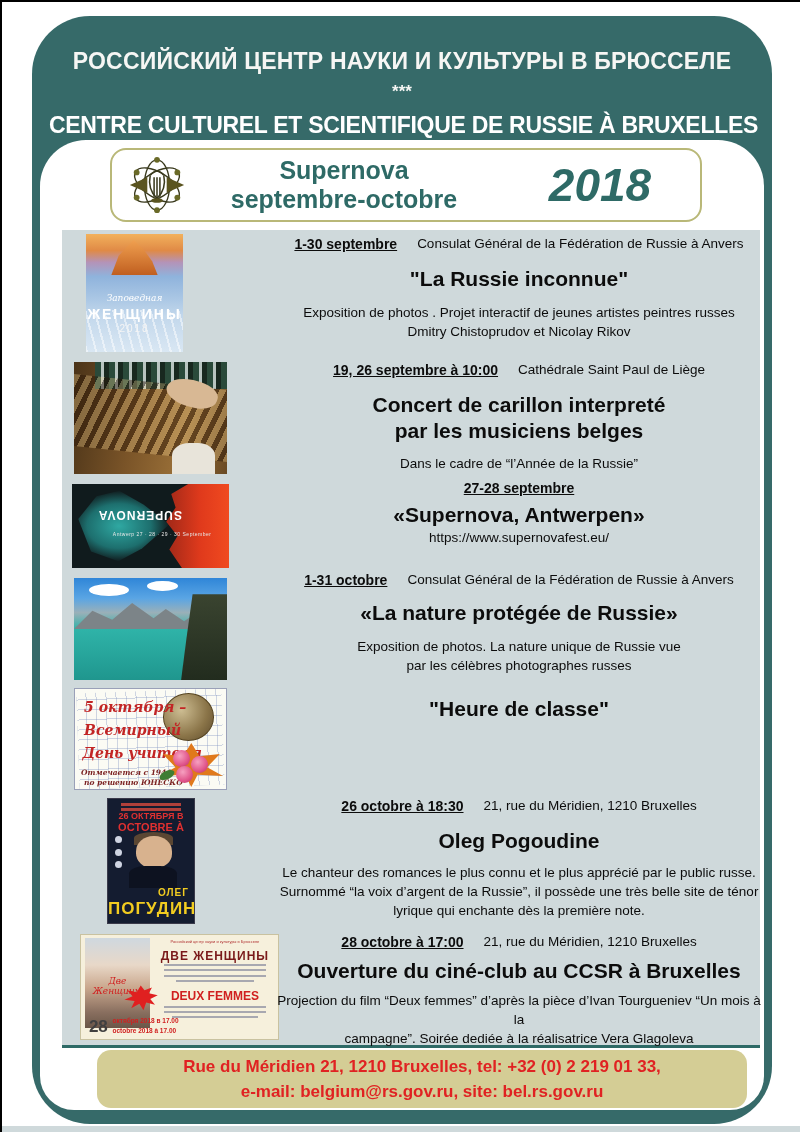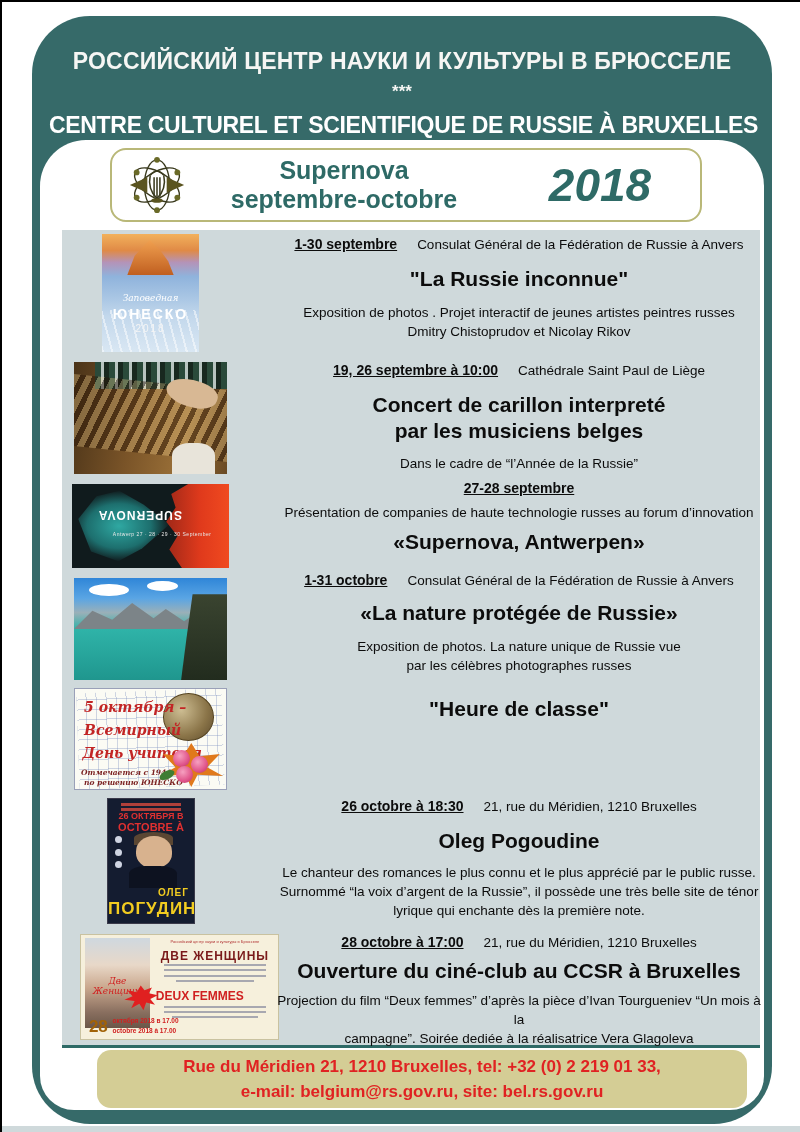--- a/index.html
+++ b/index.html
@@ -21,30 +21,30 @@
   
   .progbox{position:absolute;left:108px;top:146px;width:592px;height:74px;background:#ffffff;
            border:2px solid #b9b878;border-radius:16px;display:flex;align-items:center;box-sizing:border-box;}
   .logo{width:62px;height:62px;margin-left:14px;flex:0 0 auto;}
   .prog-text{flex:1;text-align:center;color:#2e6a66;font-weight:bold;font-size:25px;line-height:1.15;}
   .prog-year{width:200px;text-align:center;color:#2e6a66;font-weight:bold;font-style:italic;font-size:46px;}
   
   .content{position:absolute;left:60px;top:228px;width:698px;height:818px;background:#cfd9db;
            border-bottom:3px solid #2e6a66;box-sizing:border-box;}
   .evt{position:absolute;left:274px;width:486px;text-align:center;color:#0c0c0c;}
-  .ev-dateline{display:flex;justify-content:center;align-items:center;gap:20px;}
+  .ev-dateline{display:flex;justify-content:center;align-items:flex-start;gap:20px;}
   .ev-date{font-size:14px;font-weight:bold;text-decoration:underline;white-space:nowrap;}
   .ev-loc{font-size:13.5px;white-space:nowrap;}
   .ev-title{font-size:21px;font-weight:bold;margin-top:14px;white-space:pre-line;line-height:1.25;}
   .ev-desc{font-size:13.5px;margin-top:12px;line-height:1.38;white-space:pre-line;}
   .ev-link{font-size:13.5px;margin-top:2px;}
   
   .art{position:absolute;overflow:hidden;}
   .art *{position:absolute;}
-  .img1{left:100px;top:232px;width:97px;height:118px;
+  .img1{left:84px;top:232px;width:97px;height:118px;
         background:linear-gradient(180deg,#f2b15c 0%,#e08a46 14%,#b493b8 24%,#8fb3dc 36%,#a9c6e4 54%,#c3d8ec 70%,#d9e7f3 100%);}
   .img1 .rock{left:26%;top:5%;width:48%;height:30%;background:linear-gradient(180deg,#f0a050,#c05f20);
         clip-path:polygon(48% 0,70% 28%,88% 60%,100% 100%,0 100%,16% 45%,32% 22%);}
   .img1 .ice{left:0;top:64%;width:100%;height:36%;
         background:repeating-linear-gradient(75deg,rgba(255,255,255,.5) 0 2px,transparent 2px 9px);}
   .img1 .t-script{left:0;width:100%;top:50%;color:#fff;font-family:"DejaVu Serif",serif;
         font-style:italic;font-size:9px;text-align:center;}
   .img1 .t-ru{left:0;width:100%;top:61%;color:#fff;font-size:14px;font-weight:bold;
         letter-spacing:2px;text-align:center;}
   .img1 .t-yr{left:0;width:100%;top:75%;color:#f4f4f4;font-size:10px;text-align:center;letter-spacing:2px;}
@@ -115,23 +115,23 @@
         background:linear-gradient(180deg,#cfd8df 0%,#e8d8c8 30%,#caa88e 55%,#8a7060 82%,#6a5648 100%);}
   .img7 .still-script{left:4%;top:42%;width:92%;text-align:center;color:#d02020;
         font-family:"DejaVu Serif",serif;font-style:italic;font-size:9px;}
   .img7 .star{right:-12%;bottom:18%;width:34px;height:26px;background:#e02020;
         clip-path:polygon(50% 0,61% 18%,83% 8%,74% 30%,100% 38%,78% 52%,92% 74%,66% 66%,58% 95%,46% 70%,22% 88%,32% 60%,2% 55%,26% 42%,10% 18%,38% 26%);}
   .img7 .tinyhead{left:38%;top:4%;width:60%;text-align:center;color:#b03030;font-size:4px;line-height:1.3;}
   .img7 .tdve{left:38%;top:13%;width:60%;text-align:center;color:#7a1a1a;font-weight:bold;
         font-size:12px;letter-spacing:1px;}
   .img7 .bar{left:42%;width:52%;height:2px;background:#a8a8b0;}
   .img7 .b1{top:28%;} .img7 .b2{top:33%;} .img7 .b3{top:38%;} .img7 .b4{top:43%;width:40%;left:48%;}
-  .img7 .tdeux{left:38%;top:52%;width:60%;text-align:left;color:#d02020;font-weight:bold;font-size:12px;}
+  .img7 .tdeux{left:38%;top:52%;width:60%;text-align:center;color:#d02020;font-weight:bold;font-size:12px;}
   .img7 .b5{top:68%;} .img7 .b6{top:73%;} .img7 .b7{top:78%;width:44%;left:46%;}
-  .img7 .n28{left:4%;bottom:2%;color:#a16207;font-size:17px;font-weight:bold;}
+  .img7 .n28{left:4%;bottom:2%;color:#404040;font-size:17px;font-weight:bold;}
   .img7 .d7{left:16%;bottom:3%;color:#d02020;font-size:6.5px;font-weight:bold;text-align:left;
         line-height:1.5;white-space:pre-line;}
   
   .footerbar{position:absolute;left:95px;top:1048px;width:650px;height:58px;background:#d4cd95;
         border-radius:14px;display:flex;flex-direction:column;justify-content:center;gap:5px;
         text-align:center;color:#e02222;font-weight:bold;font-size:17px;}
   .bottom-strip{position:absolute;left:0;top:1124px;width:800px;height:8px;background:#cfd9db;}
 </style>
 </head>
 <body>
@@ -180,21 +180,21 @@
     </div>
     <div class="prog-year">2018</div>
   </div>
 
   <div class="content"></div>
 
   <div class="art img1">
     <div class="rock"></div>
     <div class="ice"></div>
     <div class="t-script">Заповедная</div>
-    <div class="t-ru">ЮНЕСКО</div>
+    <div class="t-ru">ЖЕНЩИНЫ</div>
     <div class="t-yr">2018</div>
   </div>
   <div class="art img2">
     <div class="pipes"></div>
     <div class="slats"></div>
     <div class="hand"></div>
     <div class="shirt"></div>
   </div>
   <div class="art img3">
     <div class="cyan"></div>
@@ -273,22 +273,22 @@
     </div>
     <div class="ev-title">Concert de carillon interpreté
 par les musiciens belges</div>
     <div class="ev-desc" style="margin-top:10px;">Dans le cadre de “l’Année de la Russie”</div>
   </div>
 
   <div class="evt" style="top:478px;">
     <div class="ev-dateline">
       <span class="ev-date">27-28 septembre</span>
     </div>
-    <div class="ev-desc" style="margin-top:8px;">Présentation de companies de haute technologie russes au forum d’innovation</div>
     <div class="ev-title" style="margin-top:6px;">«Supernova, Antwerpen»</div>
+    <div class="ev-link">https://www.supernovafest.eu/</div>
   </div>
 
   <div class="evt" style="top:570px;">
     <div class="ev-dateline">
       <span class="ev-date">1-31 octobre</span>
       <span class="ev-loc">Consulat Général de la Fédération de Russie à Anvers</span>
     </div>
     <div class="ev-title" style="margin-top:12px;">«La nature protégée de Russie»</div>
     <div class="ev-desc">Exposition de photos. La nature unique de Russie vue
 par les célèbres photographes russes</div>

